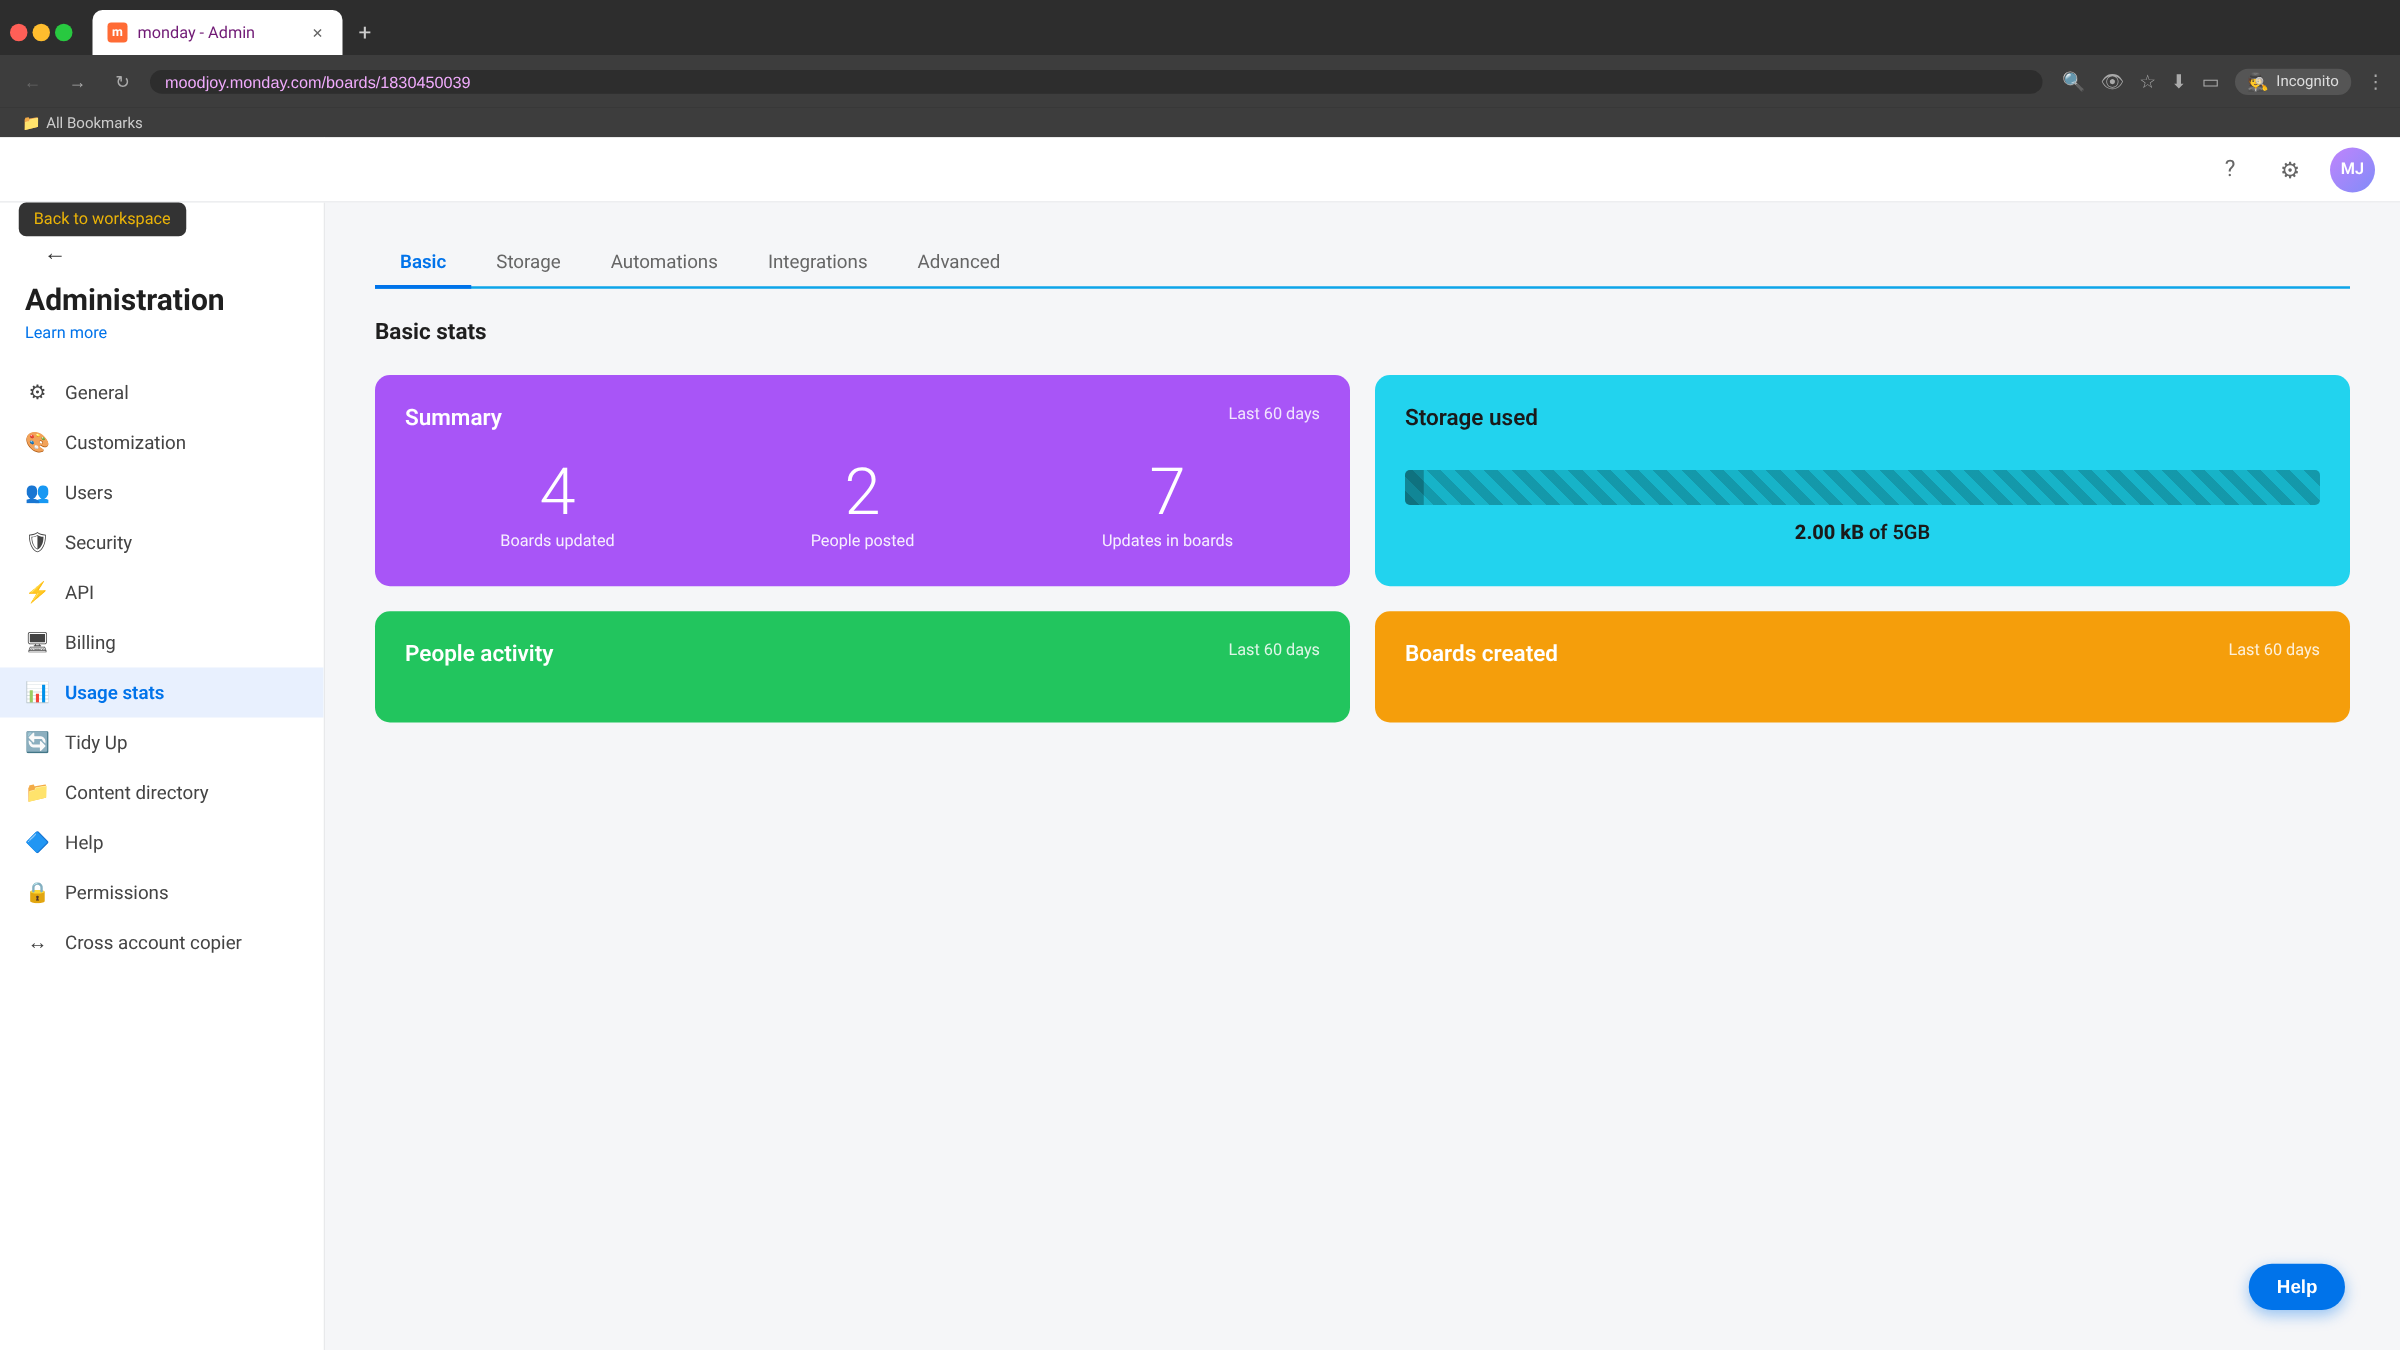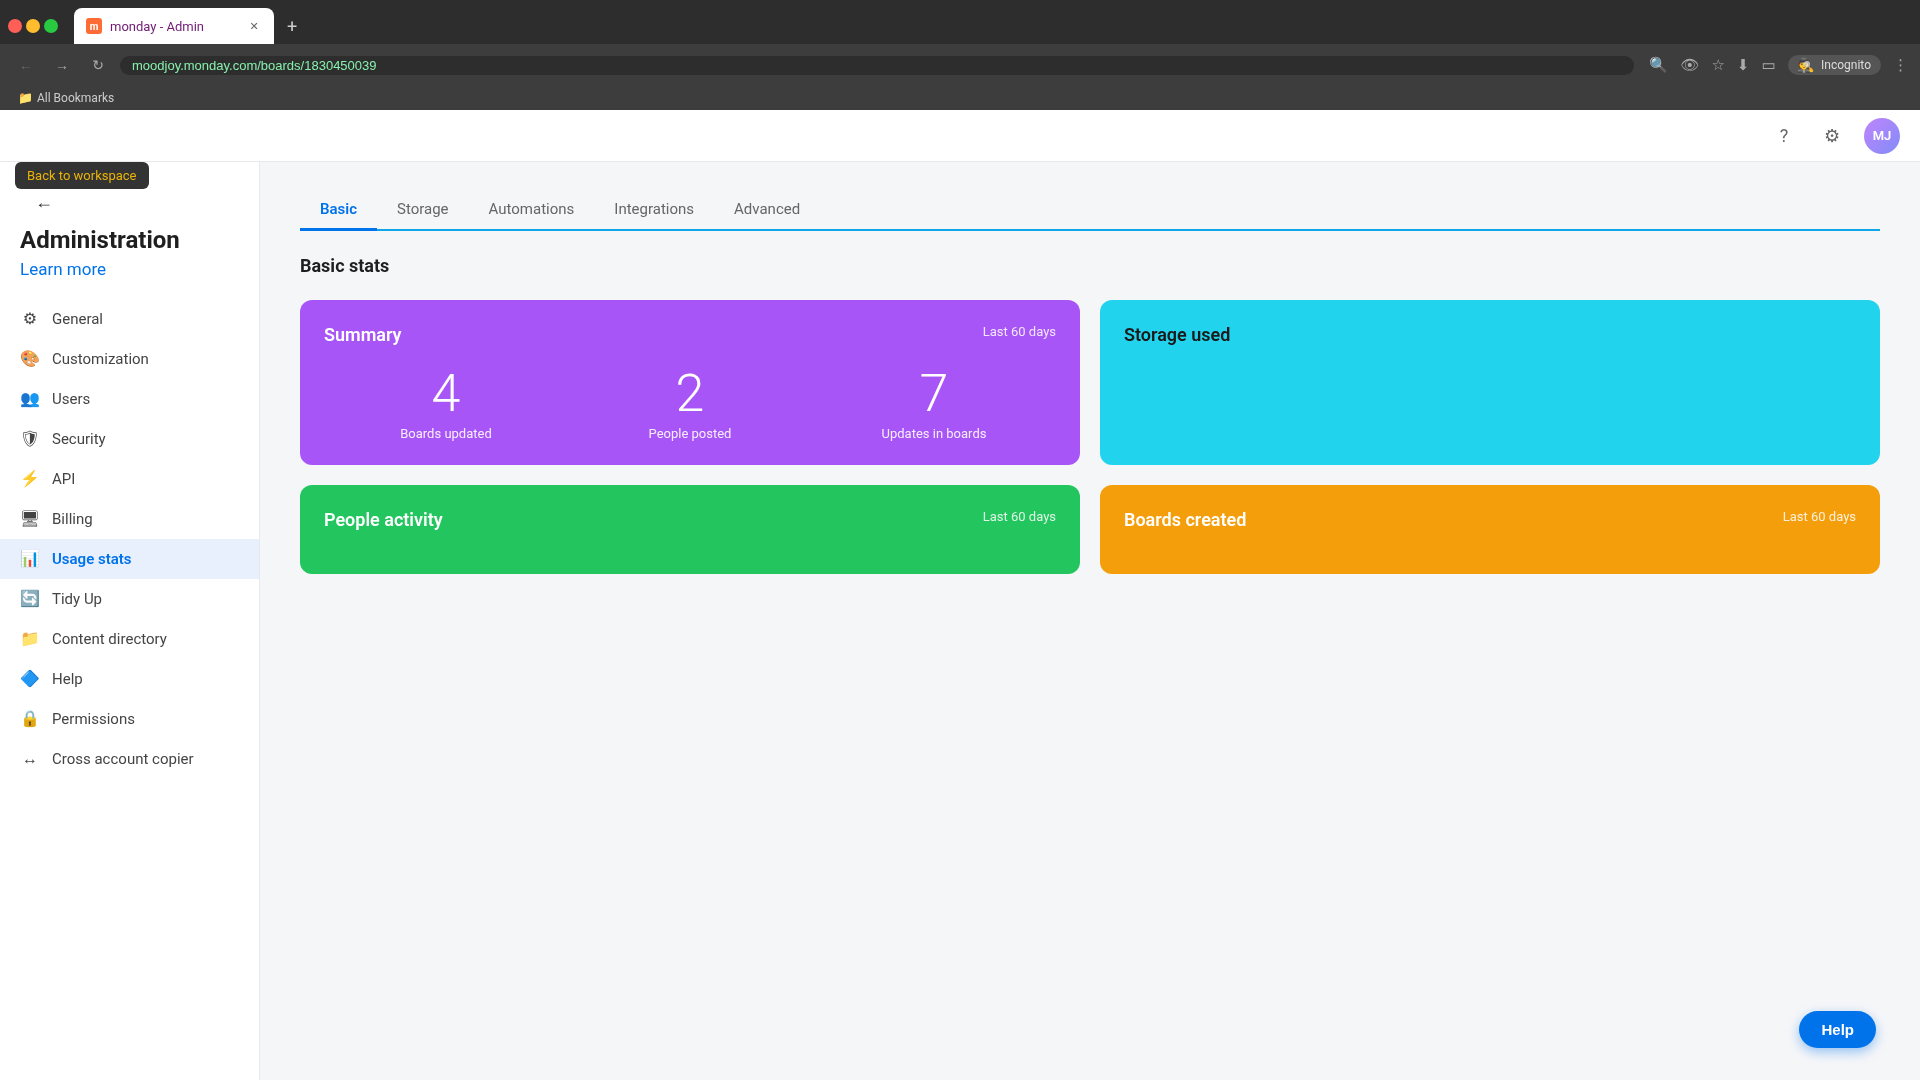--- a/index.html
+++ b/index.html
@@ -88,21 +88,21 @@
       border-radius: 50%;
     }
     .nav-btn.disabled { color: #666; cursor: default; }
     .url-bar {
       flex: 1;
       background: #2d2d2d;
       border: none;
       border-radius: 20px;
       height: 19px;
       padding: 0 32px 0 12px;
-      color: #86efac;
+      color: #f0abfc;
       font-size: 13px;
       outline: none;
     }
     .url-icons {
       display: flex;
       align-items: center;
       gap: 12px;
       margin-left: 8px;
     }
     .url-icon {
@@ -222,21 +222,21 @@
       padding: 8px 20px 4px;
     }
     .sidebar-title {
       font-size: 24px;
       font-weight: 700;
       color: #1f1f1f;
       line-height: 1.2;
     }
     .sidebar-learn-more {
       color: #0073ea;
-      font-size: 17px;
+      font-size: 13px;
       text-decoration: none;
       cursor: pointer;
       display: block;
       margin-top: 4px;
     }
 
     .sidebar-nav {
       margin-top: 16px;
       flex: 1;
       overflow-y: auto;
@@ -580,20 +580,30 @@
         <span class="stat-value-num">7</span>
         <span class="stat-value-label">Updates in boards</span>
       </div>
             </div>
         </div>
 
         <div class="stat-card card-storage">
           <div class="stat-card-header">
             <span class="stat-card-title">Storage used</span>
           </div>
+          <div class="storage-container">
+            <div class="storage-bar-bg">
+              <div class="storage-bar-fill"></div>
+            </div>
+            <div class="storage-text">
+              <strong>2.00 kB</strong>
+              <span> of </span>
+              <span>5GB</span>
+            </div>
+          </div>
         </div>
 
         <div class="stat-card card-people">
           <div class="stat-card-header">
             <span class="stat-card-title">People activity</span>
             <span class="stat-card-period">Last 60 days</span>
           </div>
           <div class="stat-values">
             
           </div>

